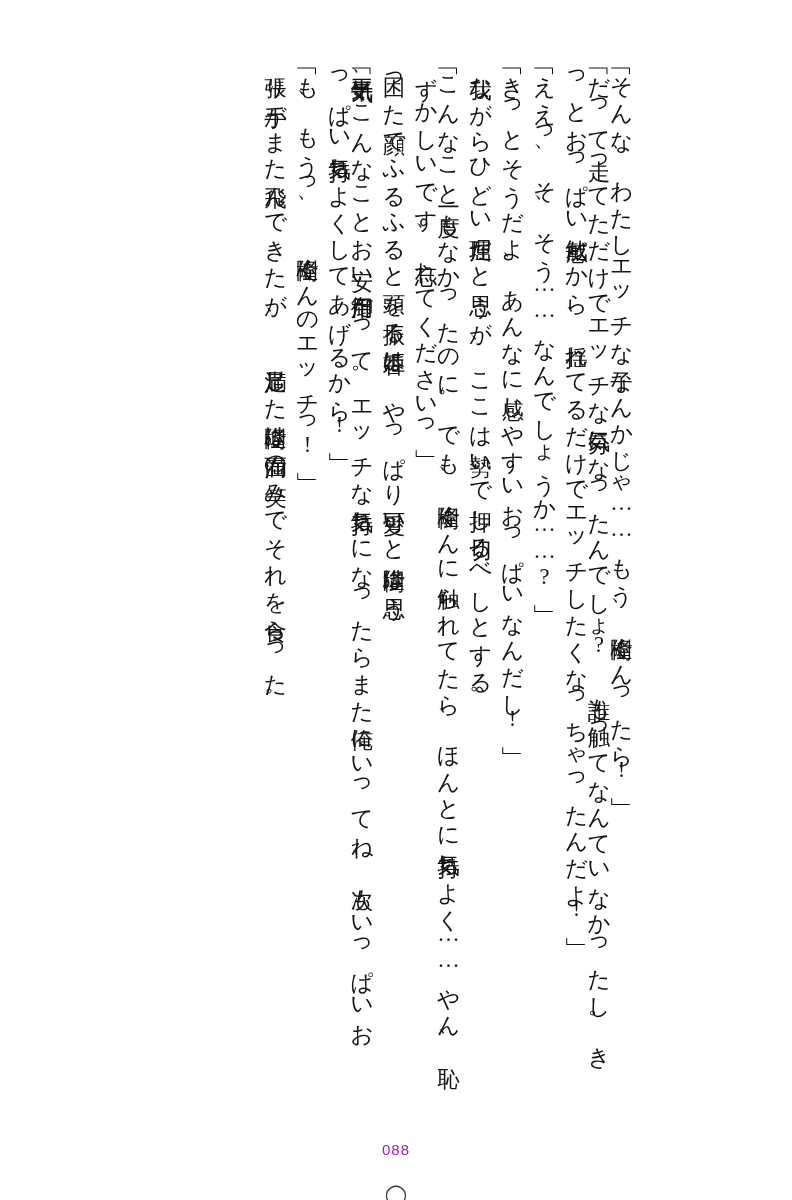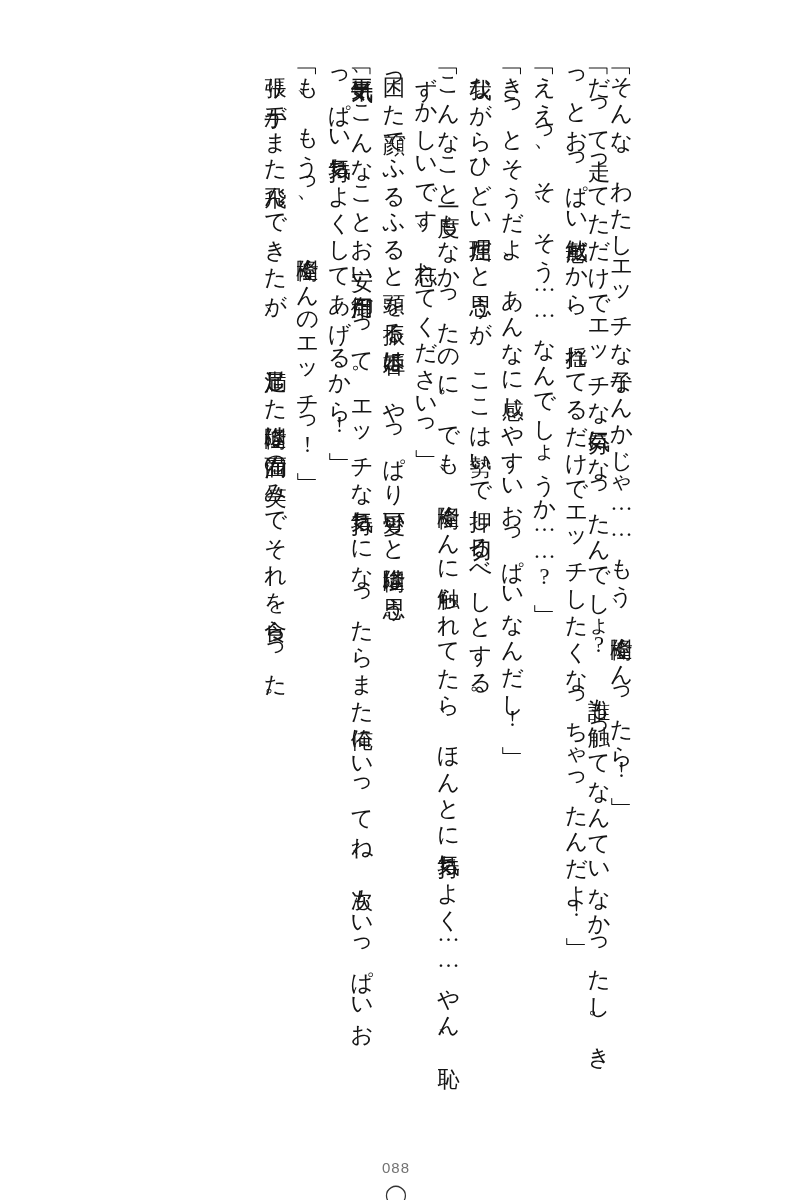--- a/index.html
+++ b/index.html
@@ -39,27 +39,27 @@
     white-space: pre-wrap;
     text-align: left;
     font-weight: 500;
   }
   
   .text-block { flex-direction: row-reverse; }
   .col:first-child { margin-left: 0; }
 
   .folio {
     position: absolute;
-    bottom: 24px;
+    bottom: 42px;
     left: 0;
     width: 792px;
     text-align: center;
     font-size: 15px;
     letter-spacing: 1px;
-    color: #737373;
+    color: #a21caf;
     font-family: "Liberation Sans", sans-serif;
   }
   .bottom-mark {
     position: absolute;
     bottom: -6px;
     left: 50%;
     transform: translateX(-50%);
     font-size: 20px;
     color: #333;
     font-family: "Liberation Serif", serif;

